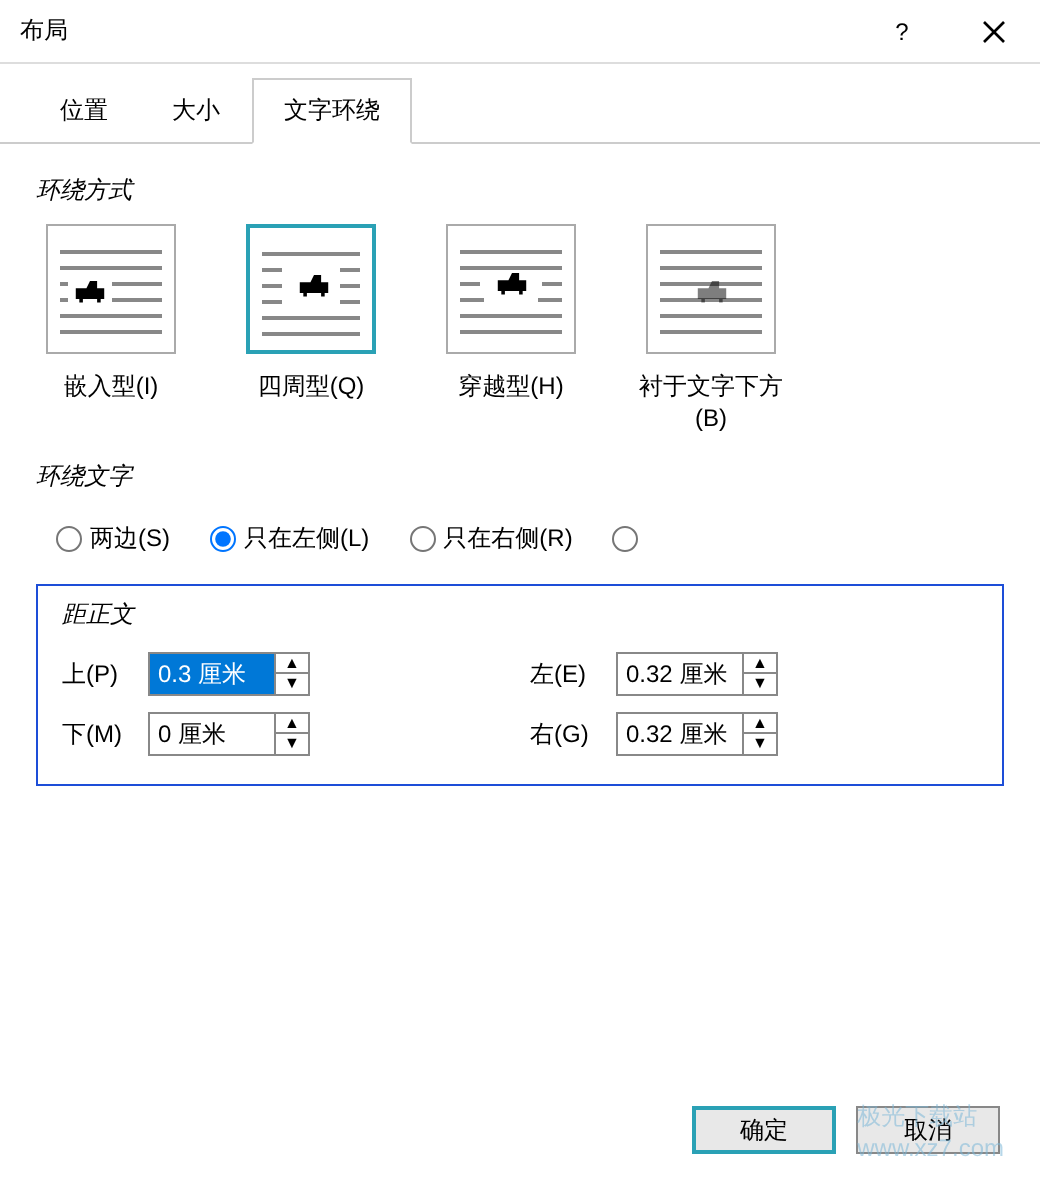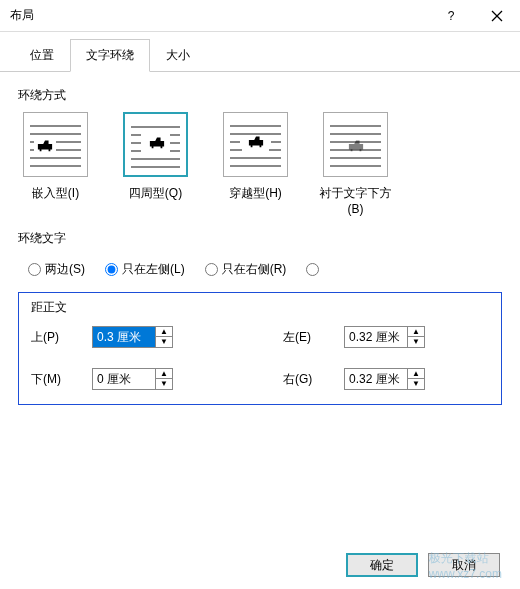--- a/index.html
+++ b/index.html
@@ -3,38 +3,38 @@
 <meta charset="utf-8">
 <style>
 * { box-sizing: border-box; margin: 0; padding: 0; font-family: "Microsoft YaHei", sans-serif; font-size: 12px; }
 body { background: #fff; width: 520px; height: 589px; }
 .titlebar { height: 32px; display: flex; align-items: center; justify-content: space-between; padding: 0 0 0 10px; border-bottom: 1px solid #ddd; }
 .titlebar .tbtn { width: 46px; height: 32px; display: flex; align-items: center; justify-content: center; }
 .tablist { display: flex; padding-left: 14px; border-bottom: 1px solid #ccc; margin-top: 6px; }
 .tab { padding: 7px 15px; border: 1px solid transparent; cursor: pointer; position: relative; bottom: -1px; }
 .tab.active { border: 1px solid #ccc; border-bottom: 1px solid #fff; background: #fff; }
 .content { padding: 10px 18px; }
-.grouplbl { margin: 5px 0 8px; }
+.grouplbl { margin: 5px 0 8px; font-style: italic; }
 .wrapgrid { display: flex; flex-wrap: wrap; gap: 12px 25px; }
 .wrapitem { width: 75px; text-align: center; }
 .wrapbox { width: 65px; height: 65px; border: 1px solid #aaa; margin: 0 auto 8px; display: flex; align-items: center; justify-content: center; padding: 6px; }
 .wrapbox.selected { border: 2px solid #2aa1b5; }
 .wrapbox .inner { width: 100%; height: 100%; position: relative; }
 .line { position: absolute; left: 0; right: 0; height: 2px; background: #888; }
 .dog { position: absolute; width: 22px; height: 16px; }
 .dog svg { width: 100%; height: 100%; }
 .radiorow { display: flex; gap: 20px; padding: 6px 10px 10px; }
 .radiorow label { display: flex; align-items: center; gap: 4px; cursor: pointer; }
 input[type=radio] { width: 13px; height: 13px; }
 .distbox { border: 1px solid #1d4ed8; padding: 8px 12px 14px; margin-top: 4px; }
 .distgrid { display: flex; gap: 110px; }
-.distcol { display: flex; flex-direction: column; gap: 20px; }
+.distcol { display: flex; flex-direction: column; gap: 8px; }
 .distrow { display: flex; align-items: center; gap: 8px; }
 .distrow .lbl { width: 35px; }
-.spin { display: flex; margin-left: 18px; }
+.spin { display: flex; }
 .spin input { width: 64px; height: 22px; border: 1px solid #888; padding: 0 4px; }
 .spin input.hl { background: #0078d7; color: #fff; }
 .spin .arrows { display: flex; flex-direction: column; border: 1px solid #888; border-left: none; }
 .spin .arrows span { height: 10px; width: 16px; display: flex; align-items: center; justify-content: center; font-size: 8px; line-height: 1; border-bottom: 1px solid #888; }
 .spin .arrows span:last-child { border-bottom: none; }
 .footer { position: absolute; bottom: 12px; right: 20px; display: flex; gap: 10px; align-items: flex-start; }
 .btn { width: 72px; height: 24px; border: 1px solid #888; background: #e8e8e8; cursor: pointer; }
 .btn.primary { border: 2px solid #2aa1b5; }
 .wm { position: absolute; bottom: 8px; right: 18px; color: #7db8d8; font-size: 14px; pointer-events: none; opacity: .55; }
 </style>
@@ -49,22 +49,22 @@
       <svg width="12" height="12">
           <line x1="1" y1="1" x2="11" y2="11" stroke="#000" stroke-width="1.3"></line>
           <line x1="11" y1="1" x2="1" y2="11" stroke="#000" stroke-width="1.3"></line>
         </svg>
     </div>
   </div>
 </div>
 
 <div class="tablist">
   <div class="tab">位置</div>
+  <div class="tab">大小</div>
   <div class="tab active">文字环绕</div>
-  <div class="tab">大小</div>
 </div>
 
 <div class="content">
   <div class="grouplbl">环绕方式</div>
 
   <div class="wrapgrid">
     <div class="wrapitem">
       <div class="wrapbox">
           <div class="inner">
         <div class="line" style="top:6px"></div>

